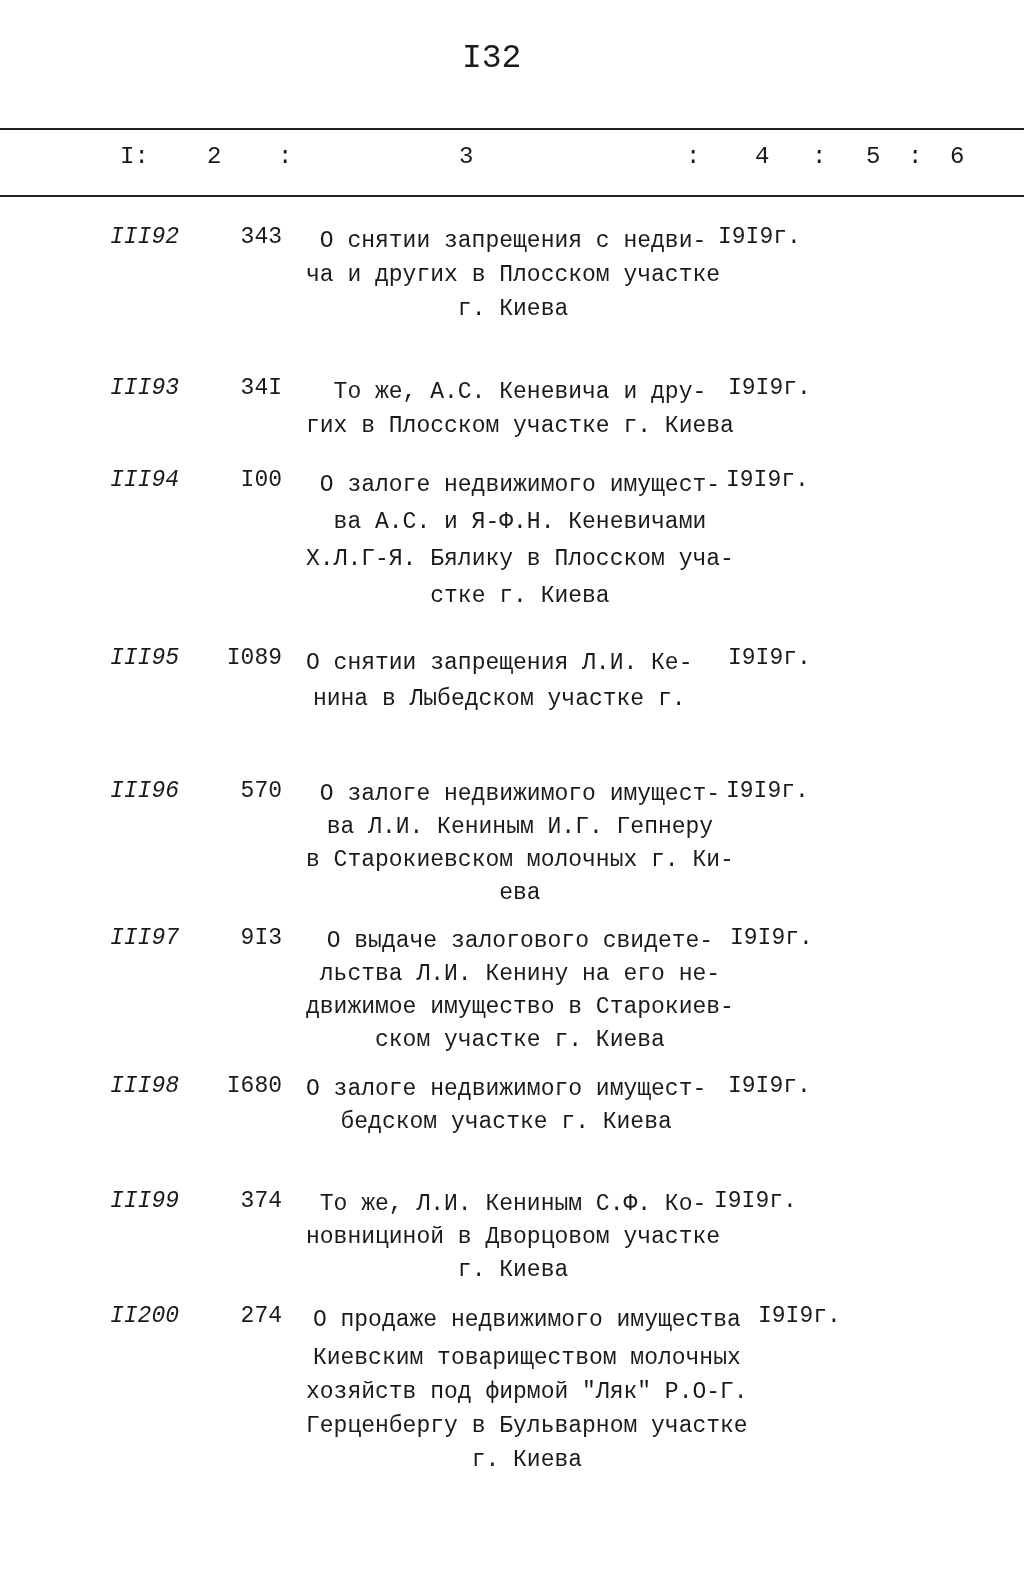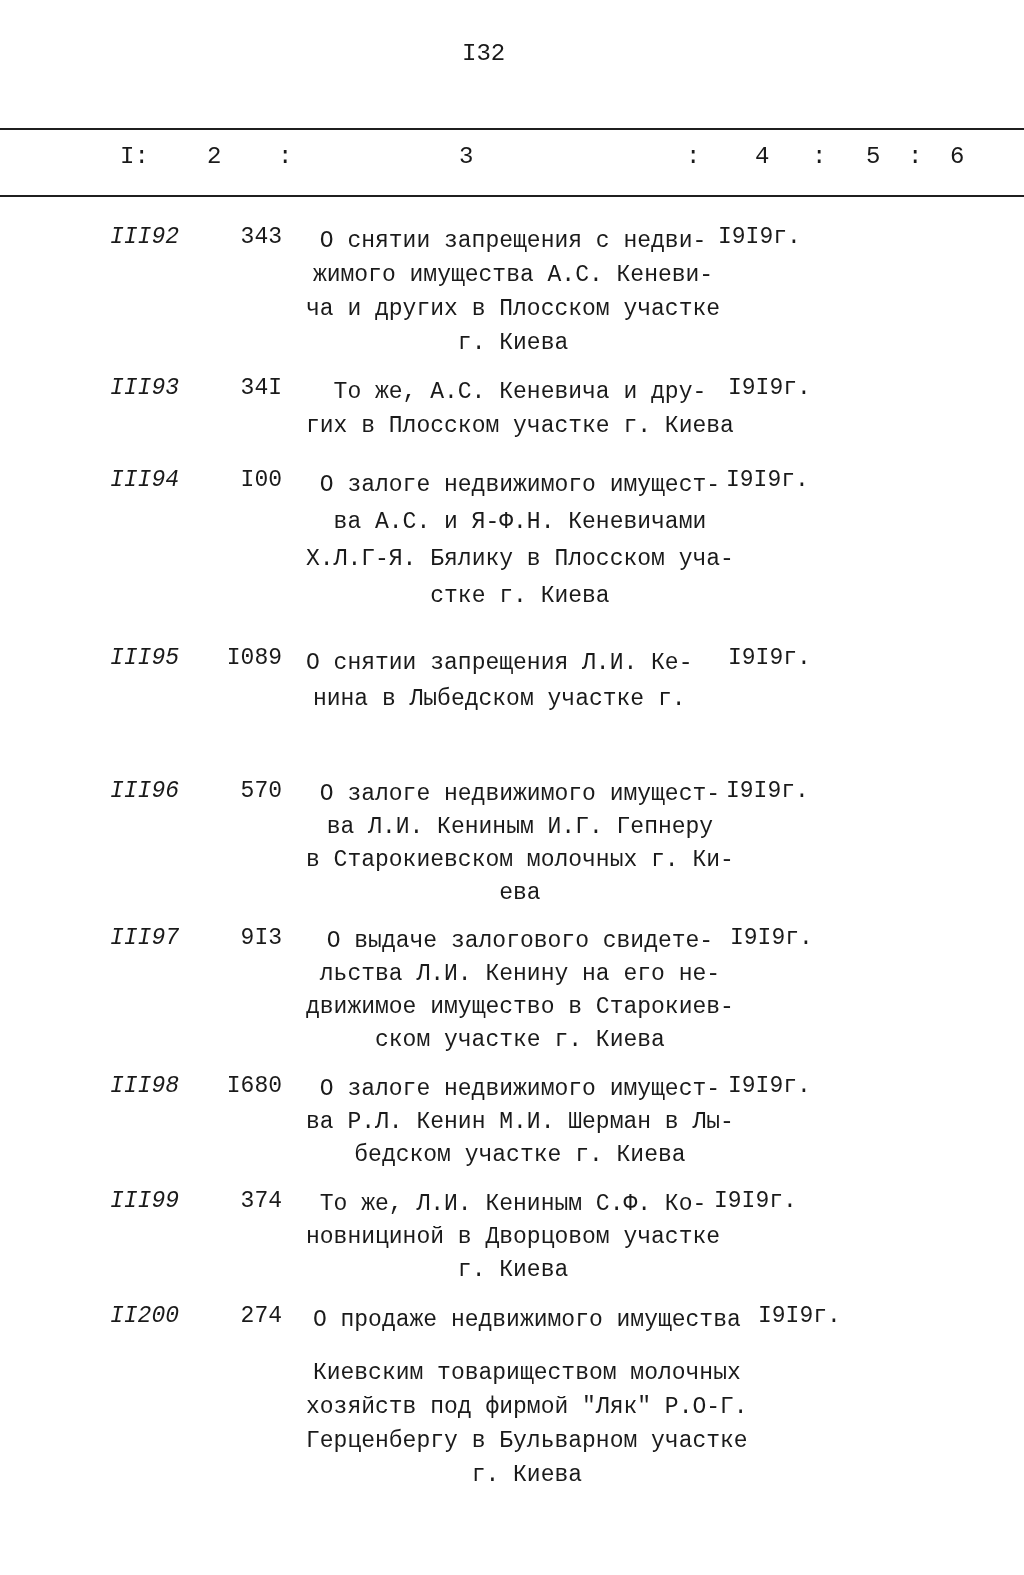--- a/index.html
+++ b/index.html
@@ -1,21 +1,21 @@
 <!DOCTYPE html>
 <html><head>
 <meta charset="utf-8">
 <style>
   html, body { margin: 0; padding: 0; }
   body {
     width: 1024px; height: 1575px; background: #ffffff; position: relative; overflow: hidden;
     font-family: "Liberation Mono", "DejaVu Sans Mono", monospace; color: #1a1a1a;
   }
   .page-number {
-    position: absolute; top: 40px; left: 462px; font-size: 24px; letter-spacing: 0px;
+    position: absolute; top: 40px; left: 462px; font-size: 33px; letter-spacing: 0px;
   }
   .rule { position: absolute; left: 0; width: 1024px; height: 2px; background: #1f1f1f; }
   .rule.top { top: 128px; }
   .rule.bottom { top: 195px; }
   .header-row { position: absolute; top: 143px; left: 0; width: 1024px; height: 36px; font-size: 24px; }
   .header-row span { position: absolute; }
   .entry { position: absolute; left: 0; width: 1024px; font-size: 23px; }
   .entry .num { position: absolute; left: 110px; font-style: italic; }
   .entry .sheet { position: absolute; right: 742px; }
   .entry .desc { position: absolute; left: 306px; }
@@ -40,21 +40,20 @@
   <span style="left:908px">:</span>
   <span style="left:950px">6</span>
 </div>
 <div class="rule bottom"></div>
 
 <div class="entry" style="top:224px">
   <span class="num">III92</span>
   <span class="sheet">343</span>
   <div class="desc" style="line-height:34px">
     <div>О снятии запрещения с недви-</div>
-    <div>жимого имущества А.С. Кеневи-</div>
     <div>ча и других в Плосском участке</div>
     <div>г. Киева</div>
   </div>
   <span class="year" style="left:718px">I9I9г.</span>
 </div>
 
 <div class="entry" style="top:375px">
   <span class="num">III93</span>
   <span class="sheet">34I</span>
   <div class="desc" style="line-height:34px">
@@ -108,41 +107,40 @@
     <div>ском участке г. Киева</div>
   </div>
   <span class="year" style="left:730px">I9I9г.</span>
 </div>
 
 <div class="entry" style="top:1073px">
   <span class="num">III98</span>
   <span class="sheet">I680</span>
   <div class="desc" style="line-height:33px">
     <div>О залоге недвижимого имущест-</div>
-    <div>ва Р.Л. Кенин М.И. Шерман в Лы-</div>
     <div>бедском участке г. Киева</div>
   </div>
   <span class="year" style="left:728px">I9I9г.</span>
 </div>
 
 <div class="entry" style="top:1188px">
   <span class="num">III99</span>
   <span class="sheet">374</span>
   <div class="desc" style="line-height:33px">
     <div>То же, Л.И. Кениным С.Ф. Ко-</div>
     <div>новнициной в Дворцовом участке</div>
     <div>г. Киева</div>
   </div>
   <span class="year" style="left:714px">I9I9г.</span>
 </div>
 
 <div class="entry" style="top:1303px">
   <span class="num">II200</span>
   <span class="sheet">274</span>
   <div class="desc" style="line-height:34px">
-    <div style="margin-bottom:19px">О продаже недвижимого имущества</div>
+    <div style="margin-bottom:4px">О продаже недвижимого имущества</div>
     <div>Киевским товариществом молочных</div>
     <div>хозяйств под фирмой "Ляк" Р.О-Г.</div>
     <div>Герценбергу в Бульварном участке</div>
     <div>г. Киева</div>
   </div>
   <span class="year" style="left:758px">I9I9г.</span>
 </div>
 
 </body></html>

